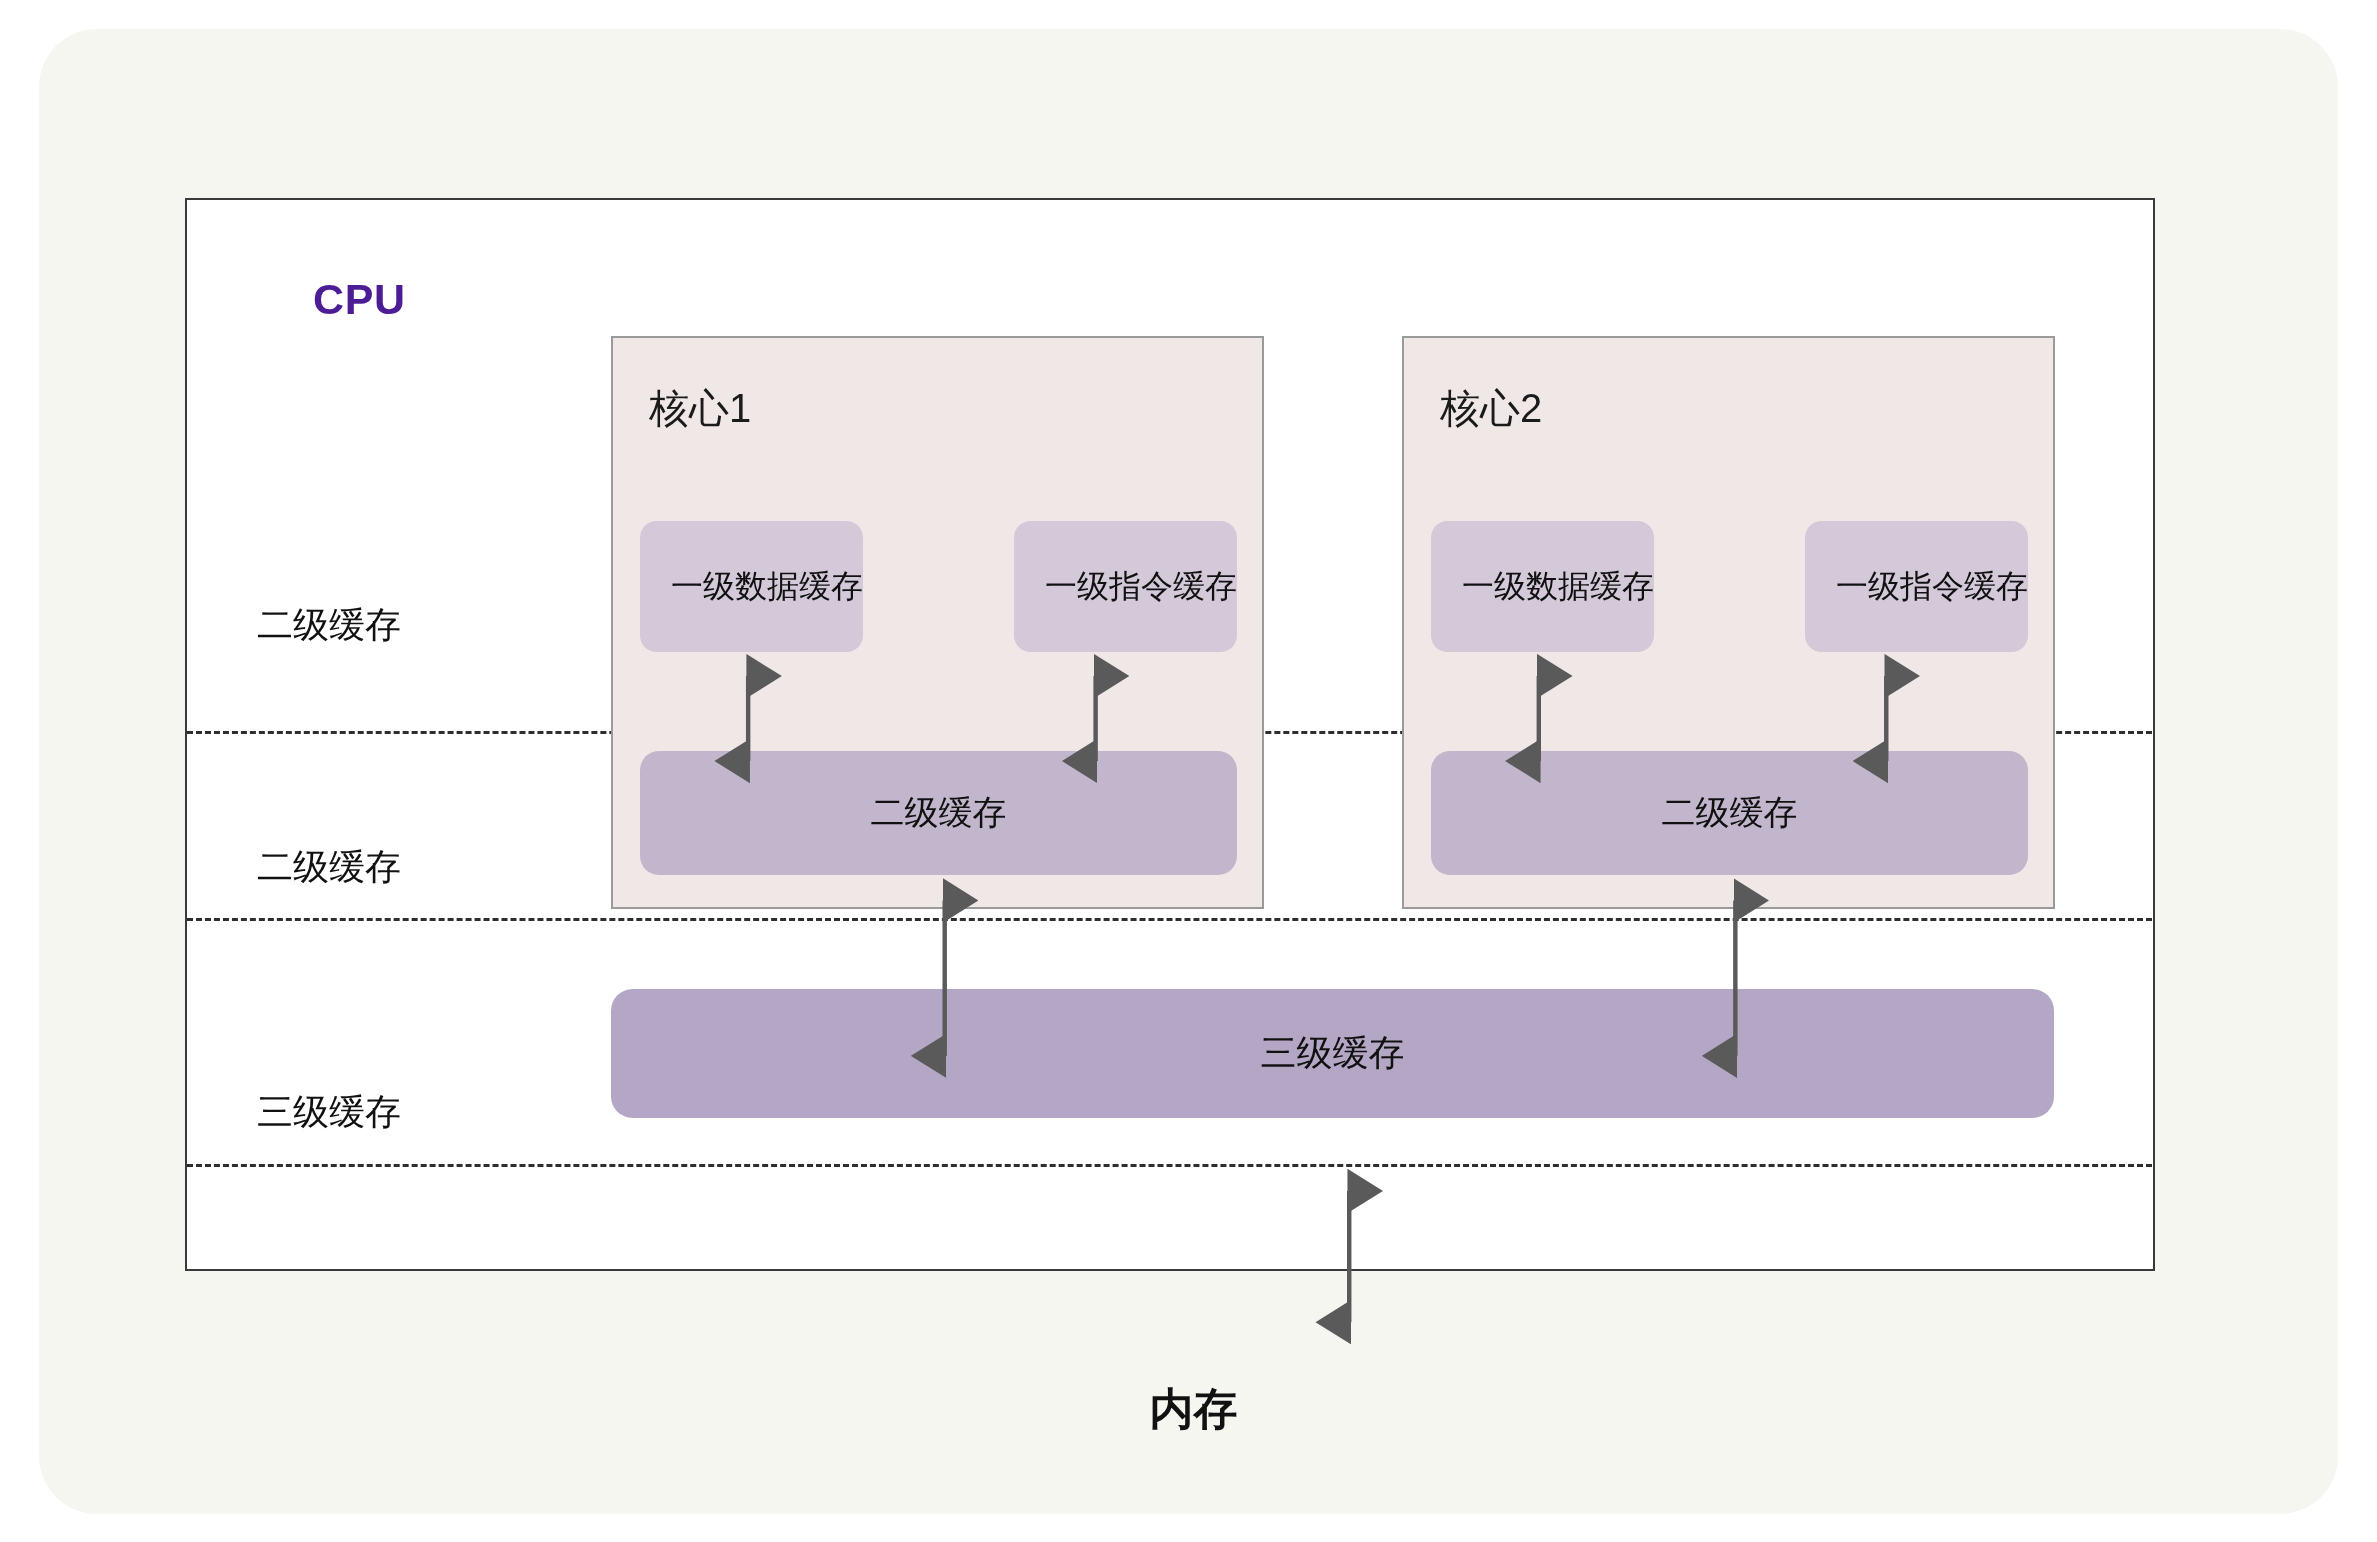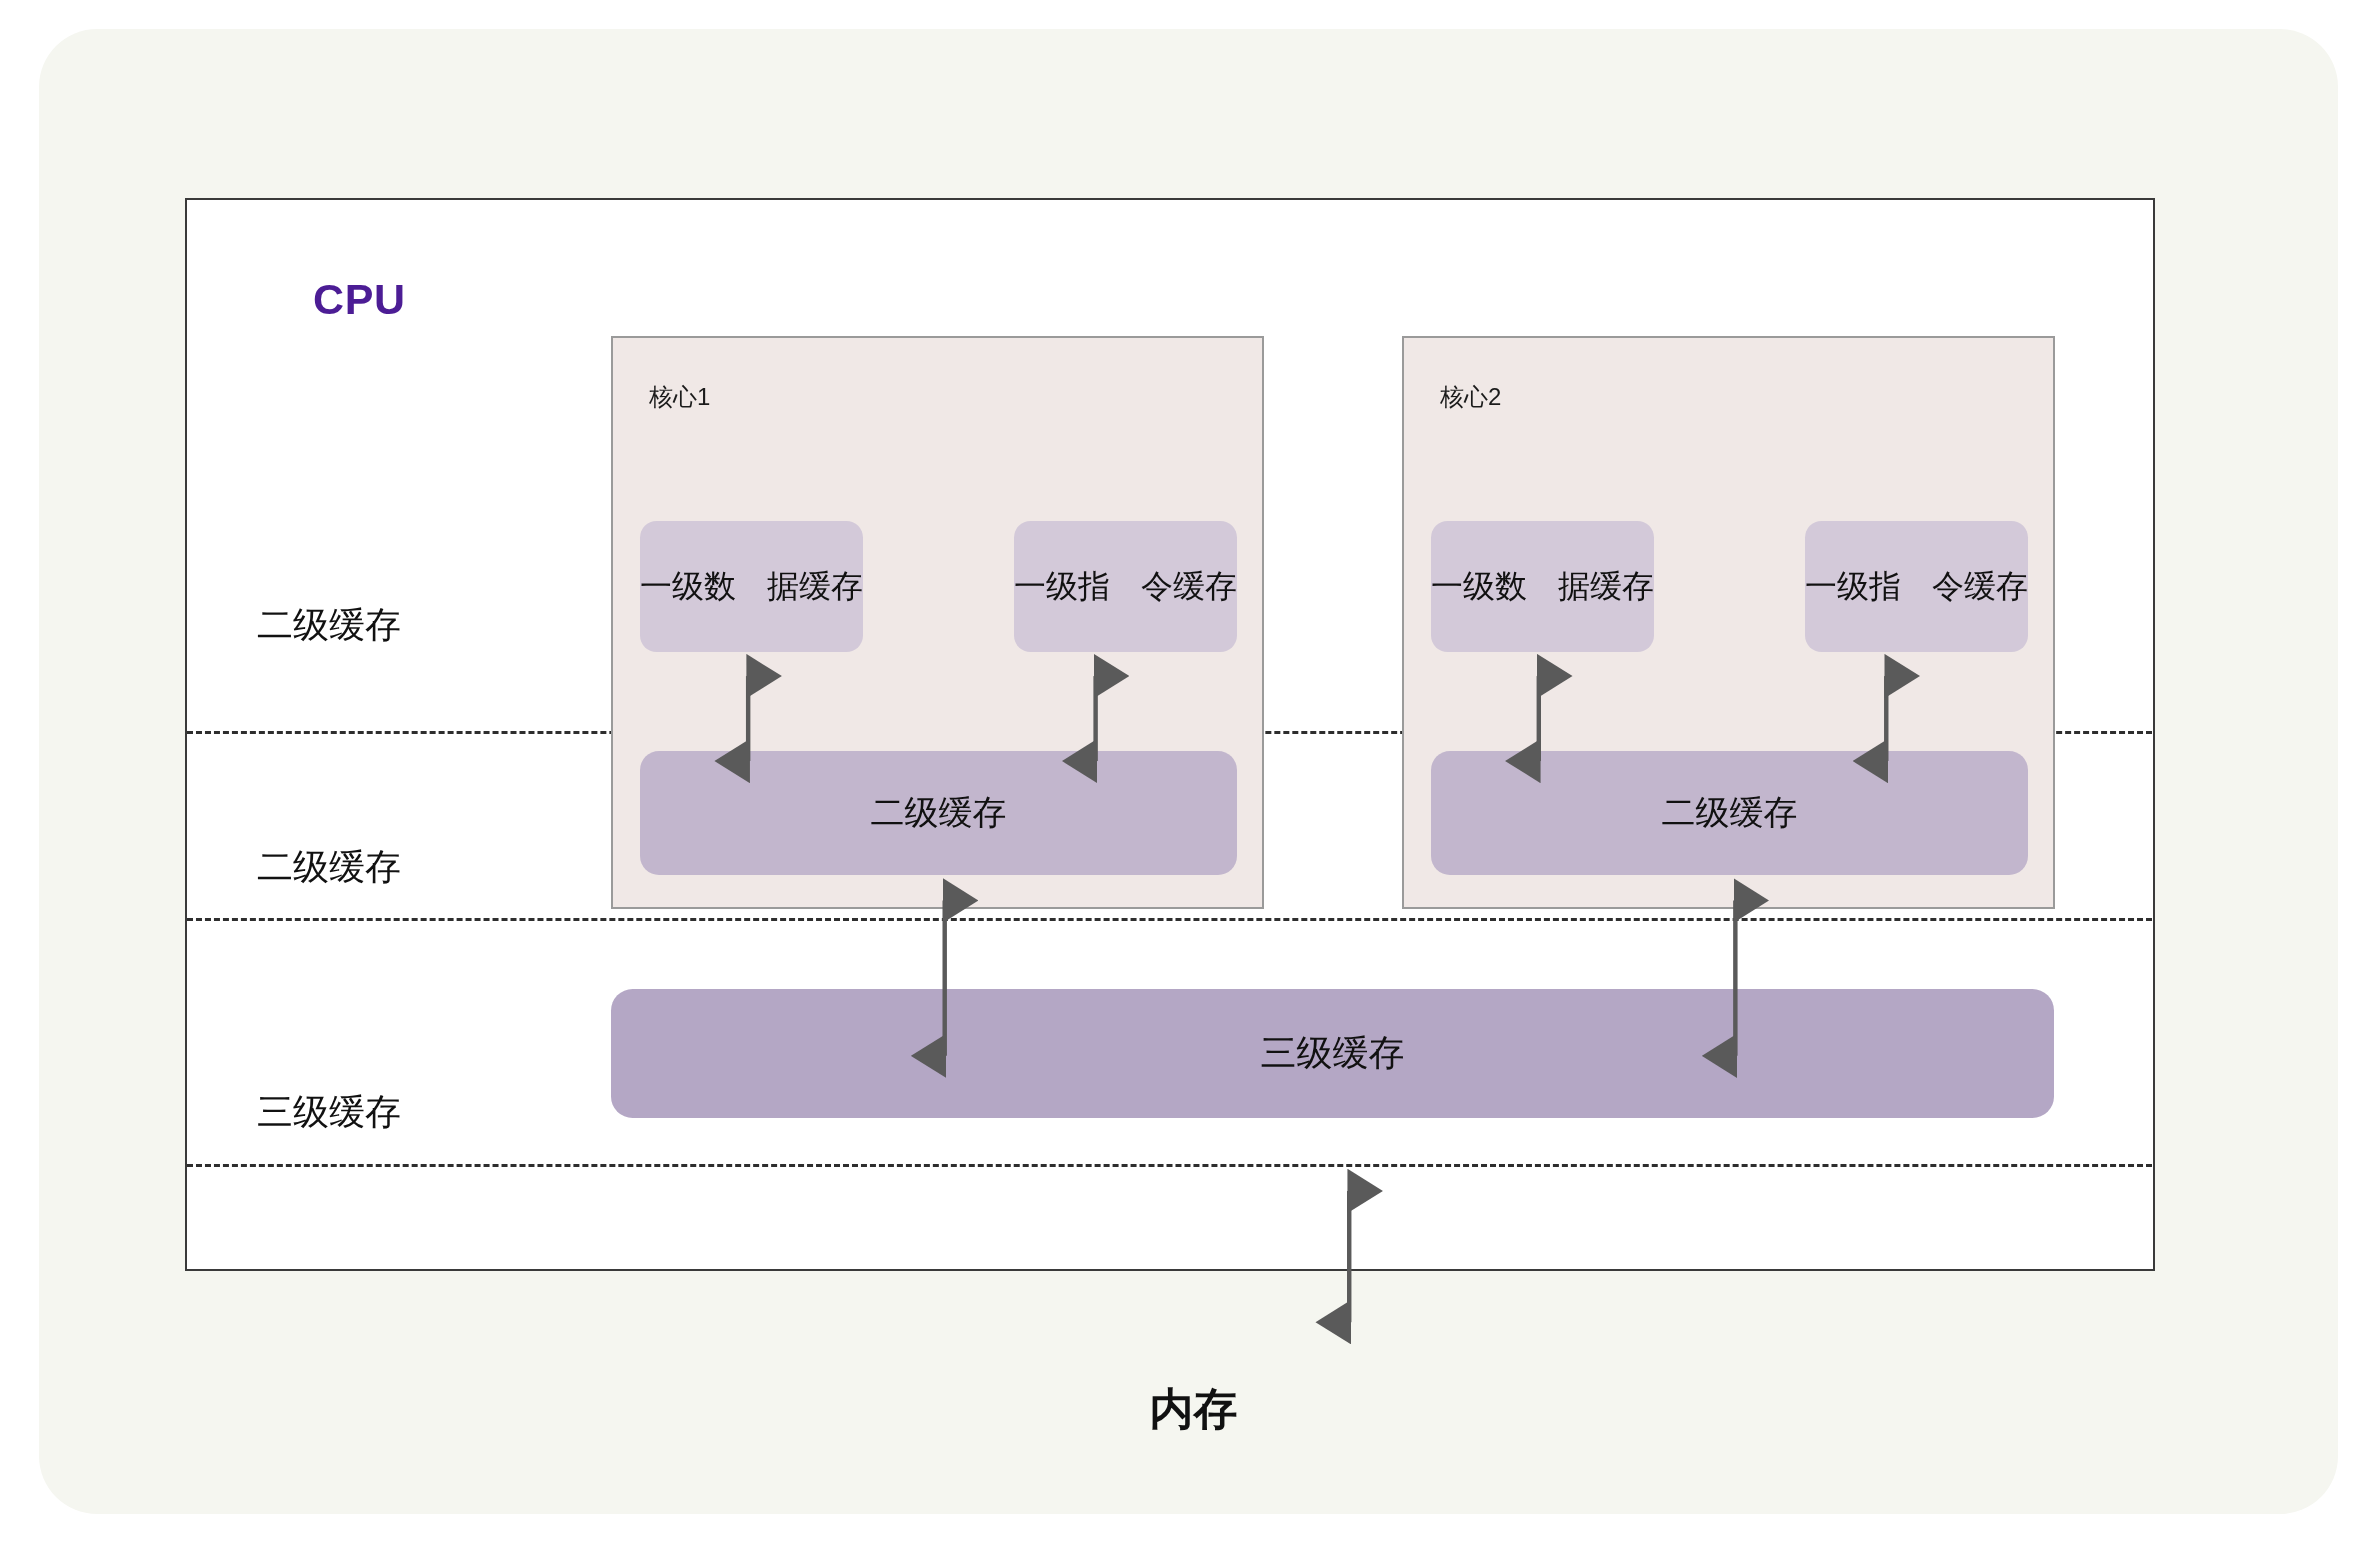--- a/index.html
+++ b/index.html
@@ -85,36 +85,36 @@
     border: 2.5px solid #9a9a9a;
     box-sizing: border-box;
   }
   #core-1 { left: 424px; top: 136px; width: 653px; height: 573px; }
   #core-2 { left: 1215px; top: 136px; width: 653px; height: 573px; }
 
   .core-title {
     position: absolute;
     left: 36px;
     top: 43px;
-    font-size: 24px;
+    font-size: 40px;
     color: #1b1b1b;
     white-space: nowrap;
   }
 
   
   .l1-box {
     position: absolute;
     top: 183px;
     width: 223px;
     height: 131px;
     background: #d3c9d9;
     border-radius: 16.5px;
     display: flex;
     align-items: center;
-    justify-content: space-between;
+    justify-content: flex-end;
     text-align: center;
     font-size: 32px;
     line-height: 1.22;
     color: #111111;
     box-sizing: border-box;
   }
   .l1-data { left: 27px; }
   .l1-instr { left: 401px; }
 
   

